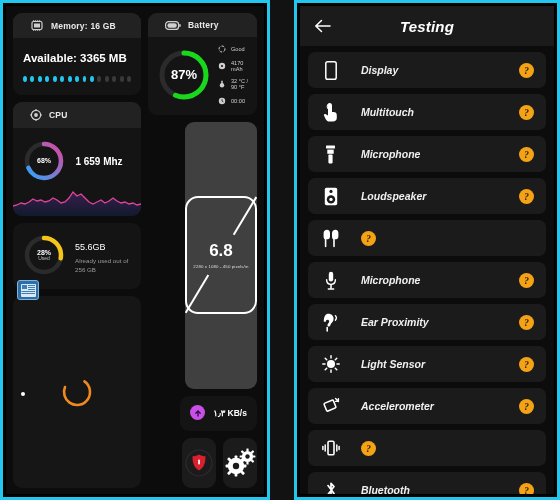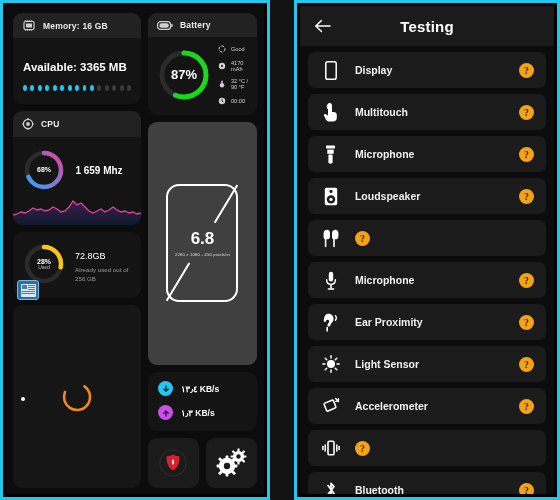--- a/index.html
+++ b/index.html
@@ -32,42 +32,42 @@
   .dash {
     position: absolute;
     inset: 3px;
     background: #0c0c0c;
     padding: 7px 7px 6px 7px;
     display: flex;
     gap: 7px;
   }
   .col { display: flex; flex-direction: column; gap: 7px; }
   .col-a { width: 128px; }
-  .col-b { width: 122px; }
+  .col-b { width: 122px; align-items: flex-end; }
 
   .card {
     background: #1b1b1b;
     border-radius: 9px;
     overflow: hidden;
     position: relative;
   }
   .card-hd {
     display: flex; align-items: center; gap: 7px;
-    padding: 7px 9px;
+    padding: 7px 17px;
     background: #222222;
     font-size: 8.5px; font-weight: bold; color: #e9e9e9;
     letter-spacing: .2px;
   }
   .card-body { background: #141414; }
 
   .ic { display: inline-flex; align-items: center; justify-content: center; flex: none; }
   .ic svg { display: block; }
 
   
-  .mem-card .card-body { padding: 23px 10px 13px 10px; }
+  .mem-card .card-body { padding: 14px 10px 13px 10px; }
   .mem-avail { font-size: 11.5px; font-weight: bold; color: #ffffff; margin-bottom: 12px; }
   .dots { display: flex; gap: 3.5px; }
   .dot { width: 6px; height: 6px; border-radius: 50%; background: #3a3a3a; }
   .dot.on { background: #22c7ef; }
 
   
   .cpu-card .card-body { padding: 0; position: relative; height: 88px; }
   .cpu-top { display: flex; align-items: center; padding: 11px 9px 0 9px; }
   .ring-wrap { position: relative; width: 44px; height: 44px; flex: none; }
   .ring-wrap svg { position: absolute; inset: 0; transform: rotate(-90deg); }
@@ -127,36 +127,36 @@
   .btn-row { display: flex; gap: 7px; }
   .sq-btn {
     flex: 1; height: 50px; background: #1b1b1b; border-radius: 9px;
     display: flex; align-items: center; justify-content: center;
   }
 
   
   .test {
     position: absolute; inset: 3px;
     background: #0c0c0c;
-    display: flex; flex-direction: column;
+    display: flex; flex-direction: column; font-style: italic;
   }
   .test-hd {
     height: 40px; background: #1b1b1b;
     display: flex; align-items: center; padding: 0 14px;
     flex: none;
   }
   .back-arrow { width: 20px; display: flex; align-items: center; color: #ffffff; }
   .test-title {
     flex: 1; text-align: center; font-size: 15px; font-weight: bold; color: #ffffff;
     margin-right: 20px; letter-spacing: .2px;
   }
   .test-list { flex: 1; padding: 6px 8px 0 8px; display: flex; flex-direction: column; gap: 6px; overflow: hidden; }
   .test-item {
     flex: none; height: 36px; background: #1b1b1b; border-radius: 7px;
-    display: flex; align-items: center; padding: 0 12px 0 13px; gap: 14px;
+    display: flex; align-items: center; padding: 0 12px 0 13px; gap: 20px;
   }
   .ti-icon { width: 20px; display: flex; align-items: center; justify-content: center; color: #ffffff; flex: none; }
   .ti-label { flex: 1; font-size: 10.5px; font-weight: bold; color: #f0f0f0; }
   .ti-status {
     width: 15px; height: 15px; border-radius: 50%; background: #f5a316;
     display: flex; align-items: center; justify-content: center;
     font-size: 10px; font-weight: bold; color: #3a2600; flex: none;
     font-family: "Liberation Serif", serif;
   }
 
@@ -281,21 +281,21 @@
                 <circle cx="22" cy="22" r="17" fill="none" stroke="#2b2b2b" stroke-width="4.5"></circle>
                 <circle cx="22" cy="22" r="17" fill="none" stroke="#f5c518" stroke-width="4.5" stroke-linecap="round" stroke-dasharray="29.9 149.5"></circle>
               </svg>
               <div class="ring-label">
                 <span>28%</span>
                 <span style="font-size:5px;font-weight:normal;color:#bdbdbd;">Used</span>
               </div>
             </div>
             <div class="sto-right">
               <div class="sto-gb">
-                <span>72.8</span><span>GB</span>
+                <span>55.6</span><span>GB</span>
               </div>
               <div class="sto-sub">Already used out of 256 GB</div>
             </div>
           </div>
         </div>
 
         <div class="card spin-card">
           <div class="white-dot"></div>
           <div class="spinner">
             <svg width="34" height="34" viewBox="0 0 34 34">
@@ -371,28 +371,20 @@
           <div class="phone-shape">
             <div class="diag" style="width:2.2px;height:44px;transform:rotate(31deg);top:-4px;right:9px;"></div>
             <div class="diag" style="width:2.2px;height:44px;transform:rotate(31deg);bottom:-4px;left:9px;"></div>
             <div class="disp-in">6.8</div>
             <div class="disp-res">2280 x 1080 - 450 pixels/in</div>
           </div>
         </div>
 
         <div class="card net-card">
           <div class="card-body">
-            <div class="net-row">
-              <span class="net-badge net-dn">
-                <svg width="8" height="8" viewBox="0 0 8 8">
-                  <path d="M4 1 V6 M1.8 4 L4 6.3 L6.2 4" stroke="#05303c" stroke-width="1.3" fill="none" stroke-linecap="round" stroke-linejoin="round"></path>
-                </svg>
-              </span>
-              <span class="net-val">١٣٫٤ KB/s</span>
-            </div>
             <div class="net-row">
               <span class="net-badge net-up">
                 <svg width="8" height="8" viewBox="0 0 8 8">
                   <path d="M4 7 V2 M1.8 4.2 L4 1.9 L6.2 4.2" stroke="#350a40" stroke-width="1.3" fill="none" stroke-linecap="round" stroke-linejoin="round"></path>
                 </svg>
               </span>
               <span class="net-val">١٫٣ KB/s</span>
             </div>
           </div>
         </div>

